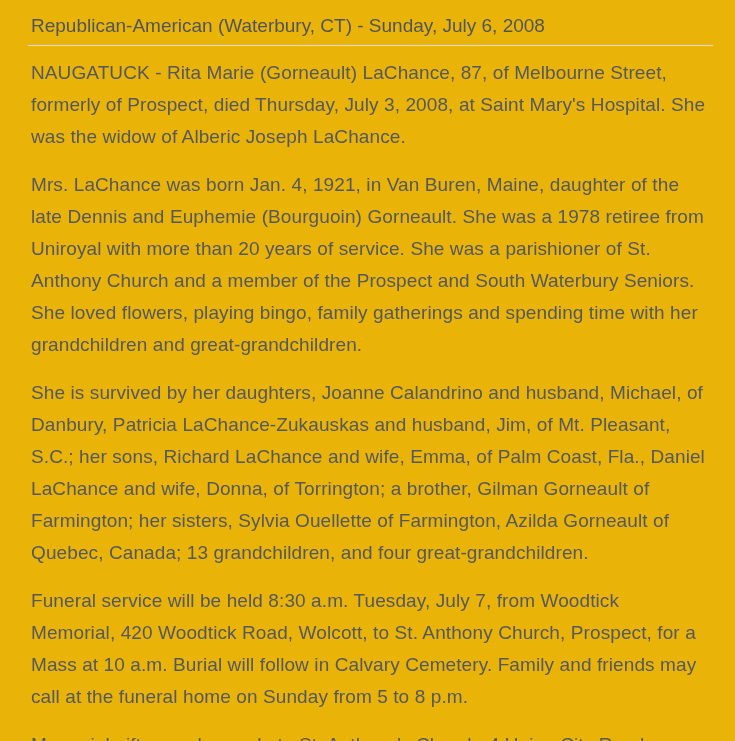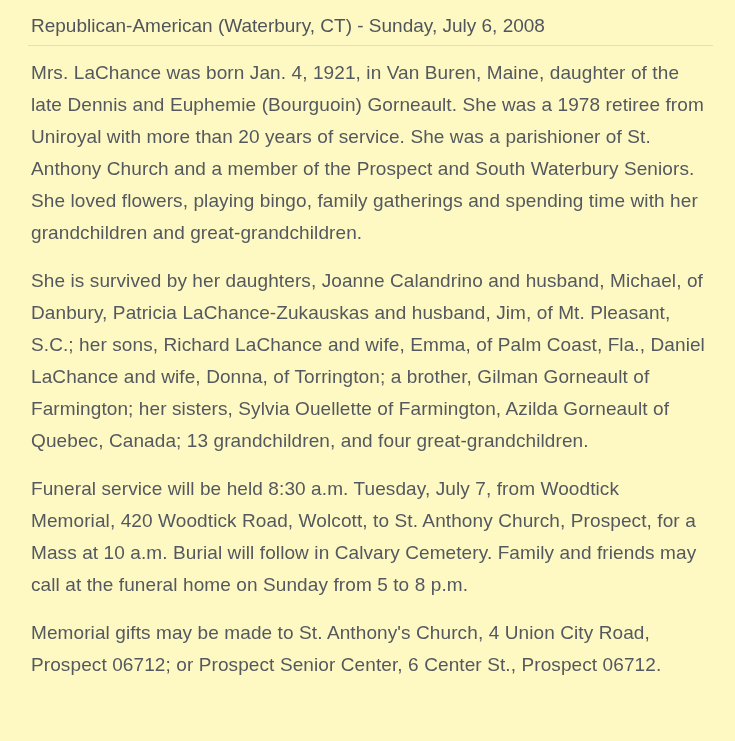--- a/index.html
+++ b/index.html
@@ -10,21 +10,21 @@
     background: #ffffff;
     overflow: hidden;
   }
 
   .article {
     width: 735px;
     height: 741px;
     padding: 10px 28px 0 31px;
     font-family: "Liberation Sans", "DejaVu Sans", sans-serif;
     color: #54585f;
-    background: #fef9c3;
+    background: #eab308;
   }
 
   .source-line {
     font-size: 19px;
     line-height: 32px;
     color: #50555c;
   }
 
   hr.divider {
     border: none;
@@ -44,19 +44,20 @@
 </head>
 <body>
 
 <div class="article">
 
   <div class="source-line">Republican-American (Waterbury, CT) - Sunday, July 6, 2008</div>
 
   <hr class="divider">
 
   <div class="body-text">
+    <p>NAUGATUCK - Rita Marie (Gorneault) LaChance, 87, of Melbourne Street, formerly of Prospect, died Thursday, July 3, 2008, at Saint Mary's Hospital. She was the widow of Alberic Joseph LaChance.</p>
     <p>Mrs. LaChance was born Jan. 4, 1921, in Van Buren, Maine, daughter of the late Dennis and Euphemie (Bourguoin) Gorneault. She was a 1978 retiree from Uniroyal with more than 20 years of service. She was a parishioner of St. Anthony Church and a member of the Prospect and South Waterbury Seniors. She loved flowers, playing bingo, family gatherings and spending time with her grandchildren and great-grandchildren.</p>
     <p>She is survived by her daughters, Joanne Calandrino and husband, Michael, of Danbury, Patricia LaChance-Zukauskas and husband, Jim, of Mt. Pleasant, S.C.; her sons, Richard LaChance and wife, Emma, of Palm Coast, Fla., Daniel LaChance and wife, Donna, of Torrington; a brother, Gilman Gorneault of Farmington; her sisters, Sylvia Ouellette of Farmington, Azilda Gorneault of Quebec, Canada; 13 grandchildren, and four great-grandchildren.</p>
     <p>Funeral service will be held 8:30 a.m. Tuesday, July 7, from Woodtick Memorial, 420 Woodtick Road, Wolcott, to St. Anthony Church, Prospect, for a Mass at 10 a.m. Burial will follow in Calvary Cemetery. Family and friends may call at the funeral home on Sunday from 5 to 8 p.m.</p>
     <p>Memorial gifts may be made to St. Anthony's Church, 4 Union City Road, Prospect 06712; or Prospect Senior Center, 6 Center St., Prospect 06712.</p>
   </div>
 
 </div>
 
 </body></html>

